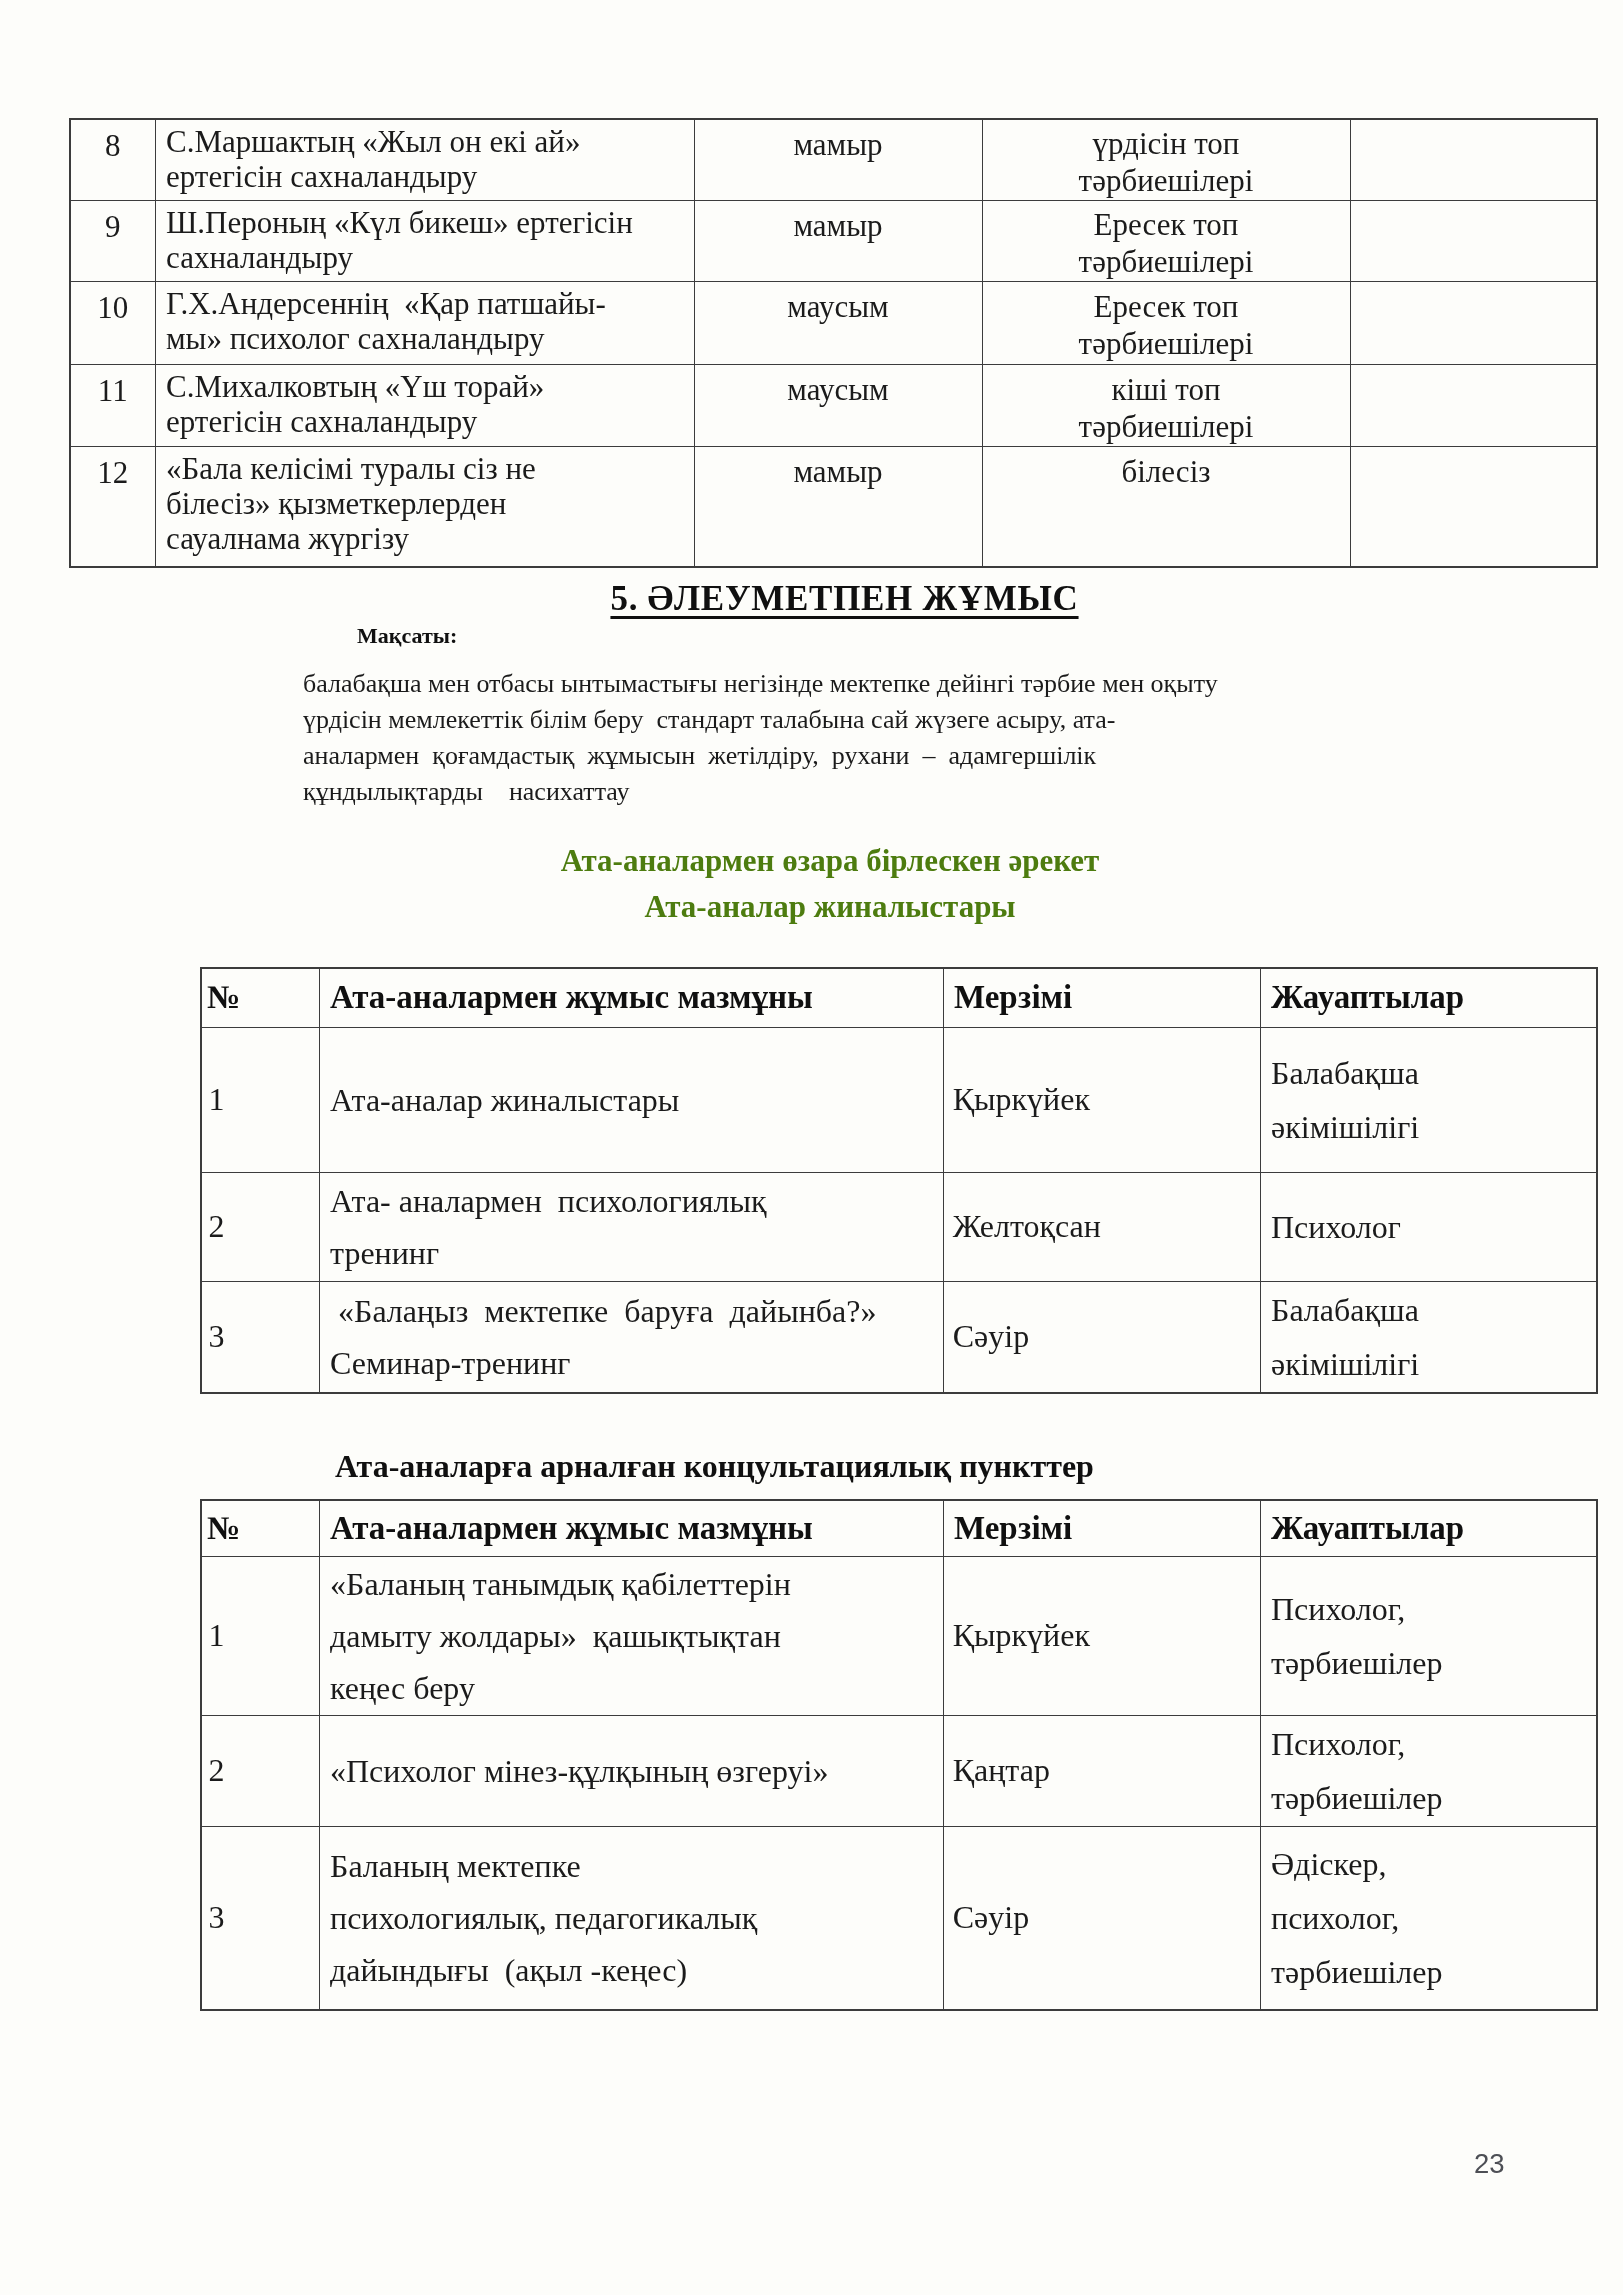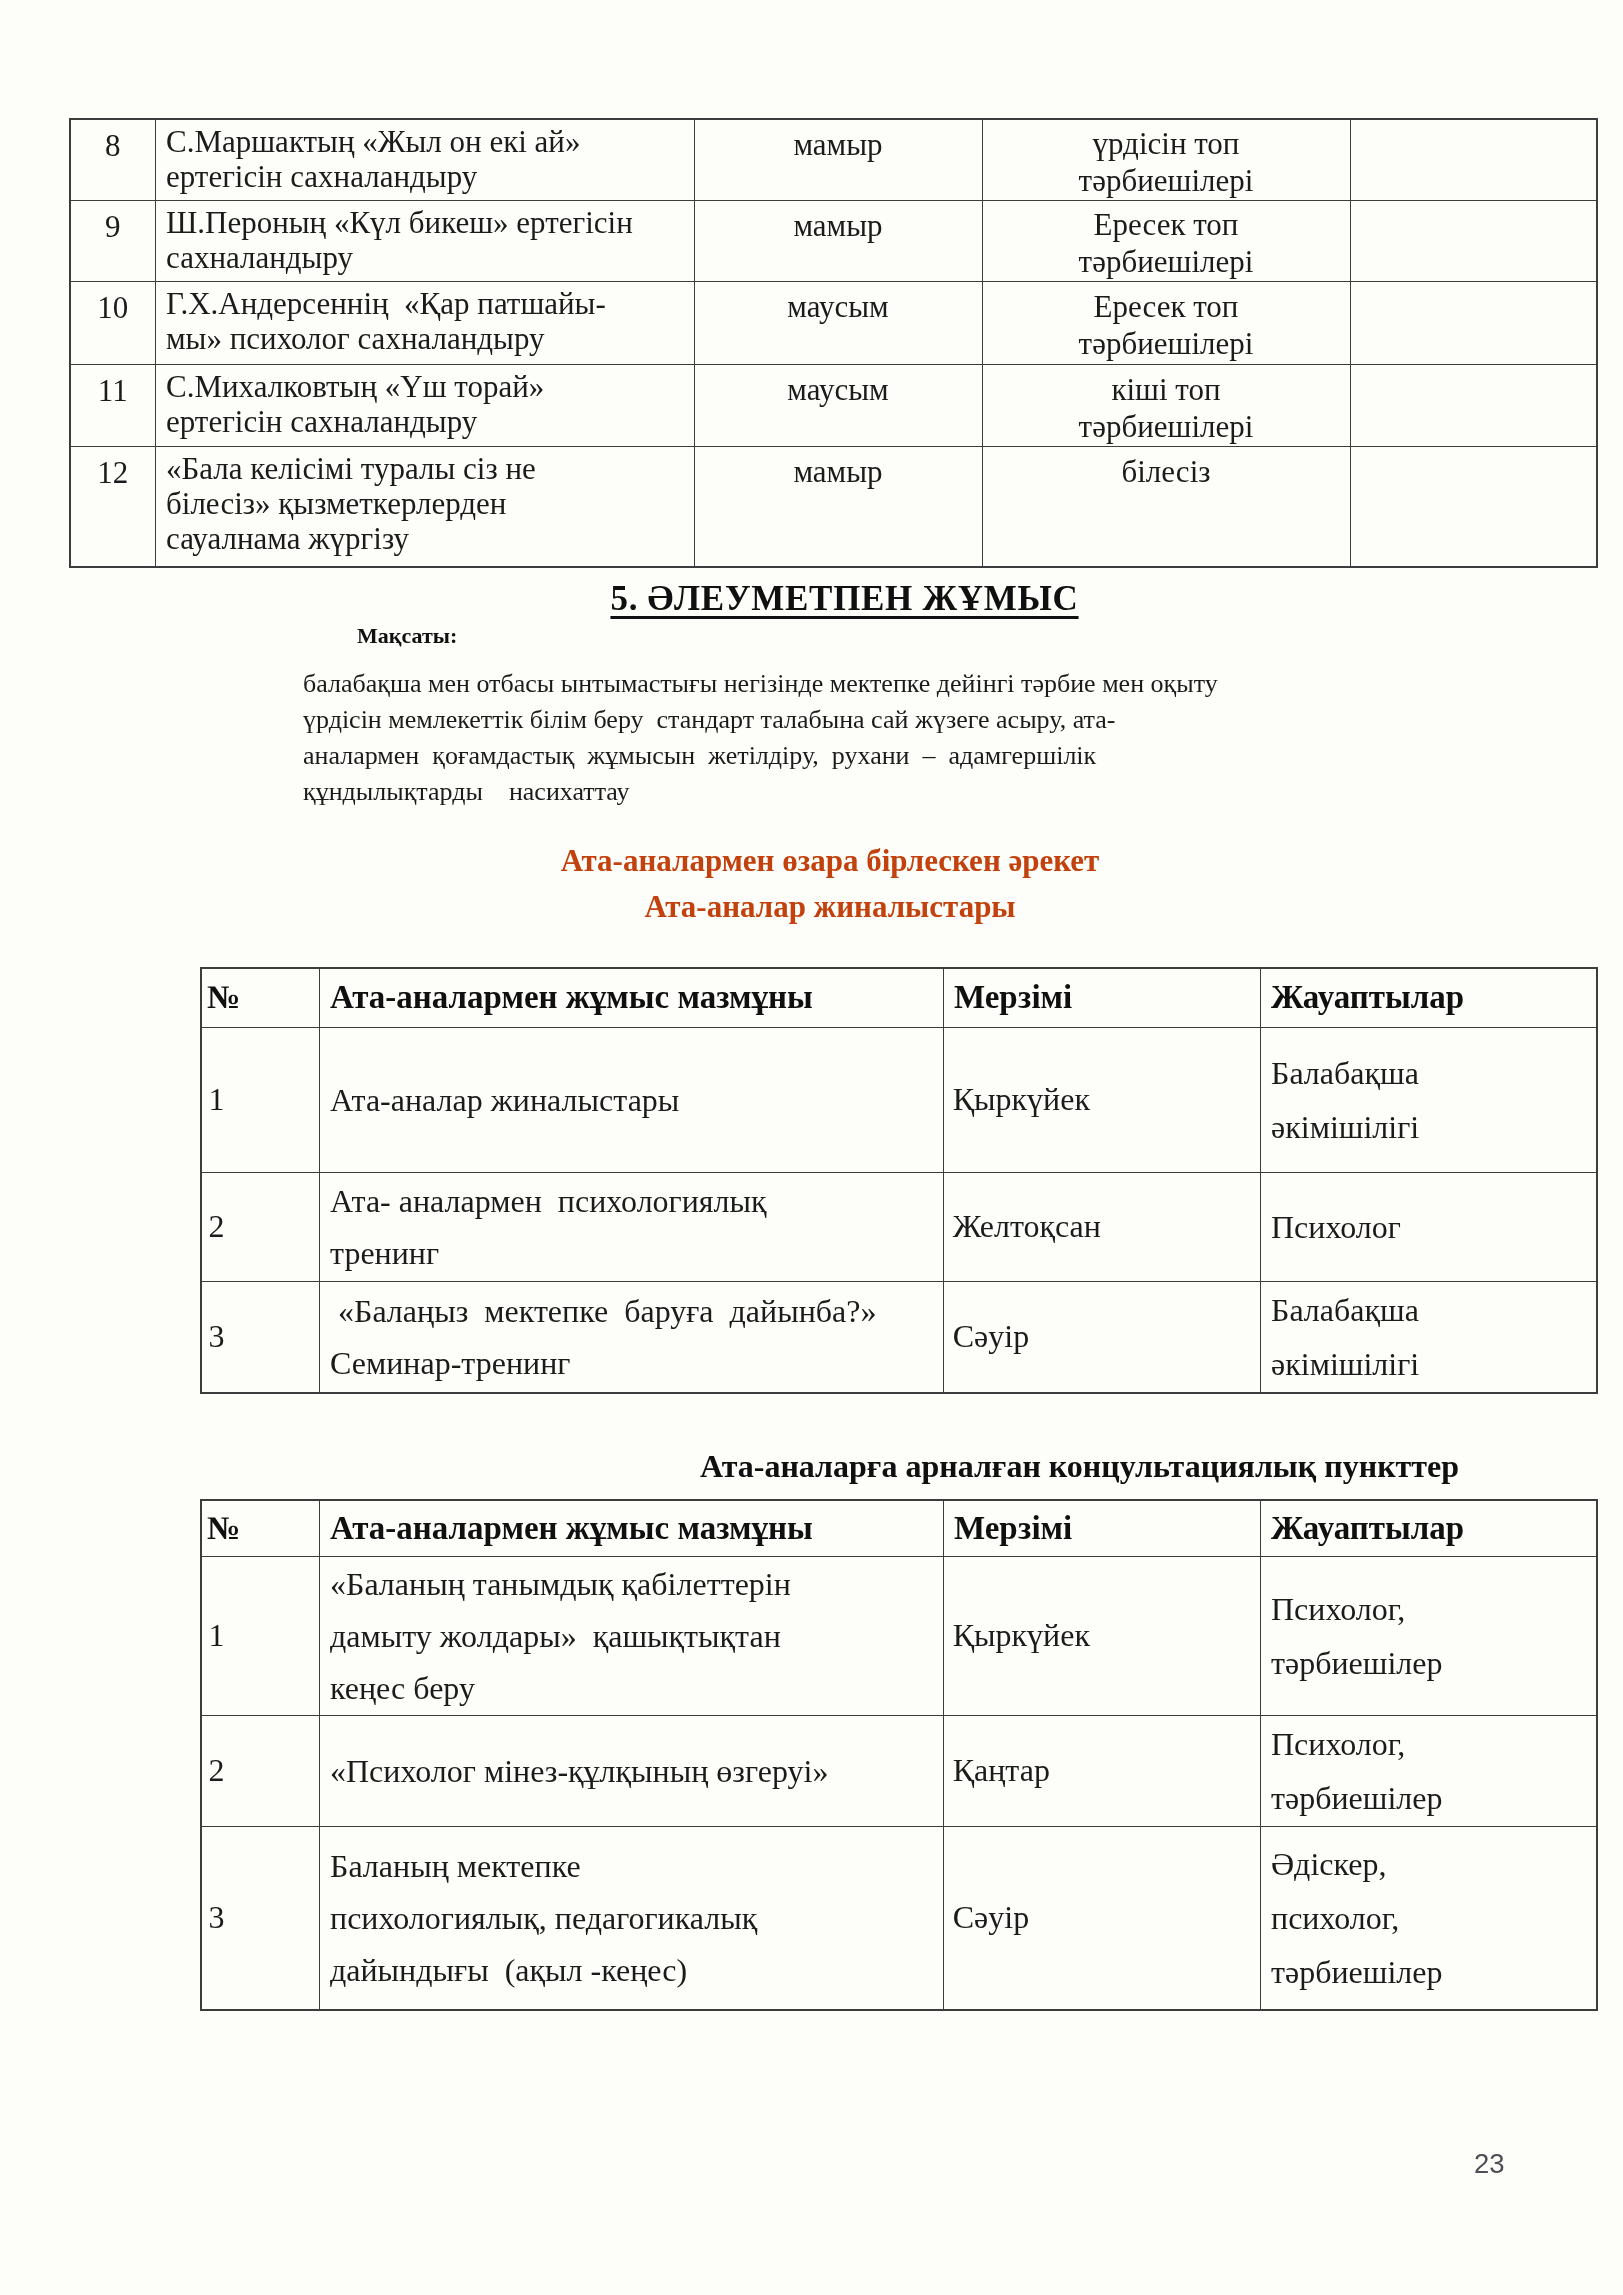--- a/index.html
+++ b/index.html
@@ -34,26 +34,26 @@
     text-align:center; font-size:35px; font-weight:700; color:#101010;
     text-decoration:underline; text-decoration-thickness:2.6px; text-underline-offset:5.9px;
     letter-spacing:0.7px;
   }
   .goal-label { position:absolute; top:623px; left:357px; font-size:22px; font-weight:700; color:#101010; }
   .goal-text {
     position:absolute; top:666px; left:255px; width:1168px;
     font-size:26px; line-height:36px; white-space:pre-wrap; color:#1b1b1b;margin-left:48px;
   }
   .h-sub { position:absolute; left:0; width:1624px; padding-left:36px; box-sizing:border-box;
-    text-align:center; font-size:31px; font-weight:700; color:#c2410c; }
+    text-align:center; font-size:31px; font-weight:700; color:#4d7c0f; }
   .h-sub1 { top:843px; }
   .h-sub2 { top:889px; }
   .h-consult {
     position:absolute; top:1448px; left:0; width:1459px; padding-left:335px; box-sizing:border-box;
-    text-align:right; font-size:32px; font-weight:700; color:#101010;
+    text-align:left; font-size:32px; font-weight:700; color:#101010;
   }
 
   
   .data-table { position:absolute; left:200px; width:1397px; border:2px solid #3c3c3c; }
   .data-table th { font-size:33px; font-weight:700; text-align:left; vertical-align:middle; color:#101010; }
   .data-table td { font-size:32px; vertical-align:middle; }
   .th-num { padding-left:5.2px; }
   .th-content, .th-term, .th-resp { padding-left:10.5px; }
   .dt-num  { padding-left:6.5px; }
   .dt-content { padding-left:10.5px; padding-right:6.5px; line-height:52px; white-space:pre-wrap; }

